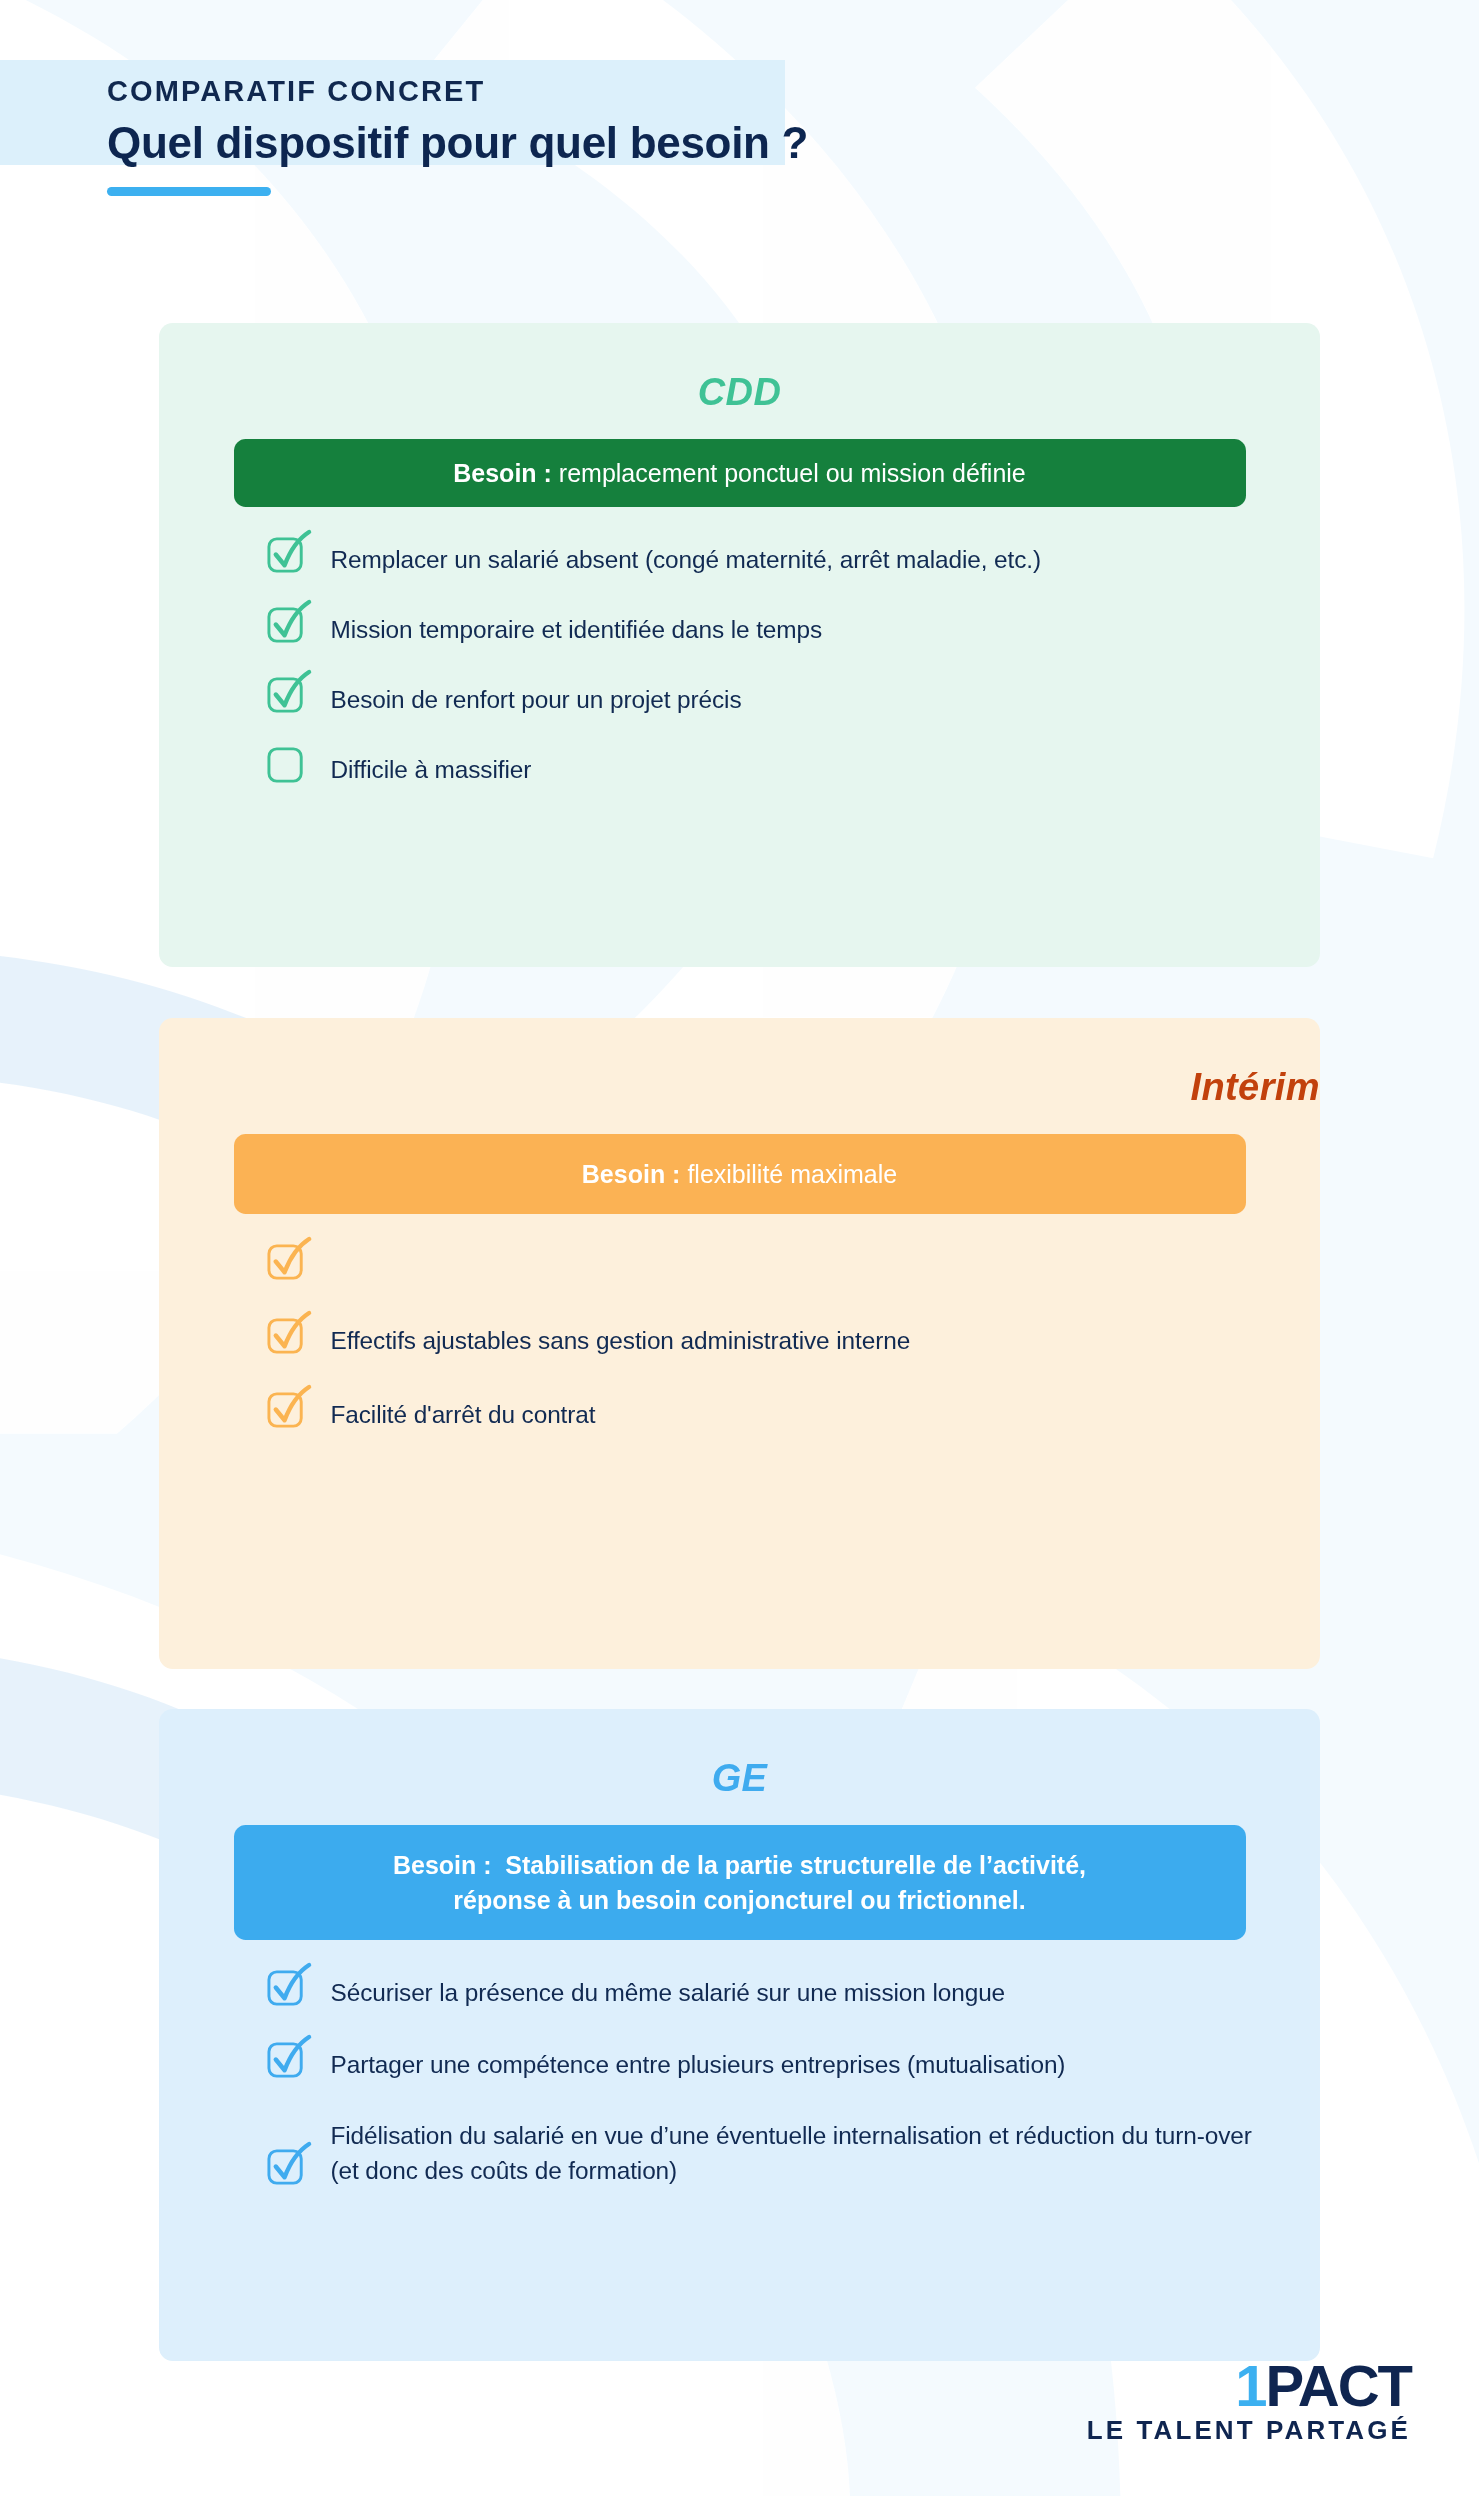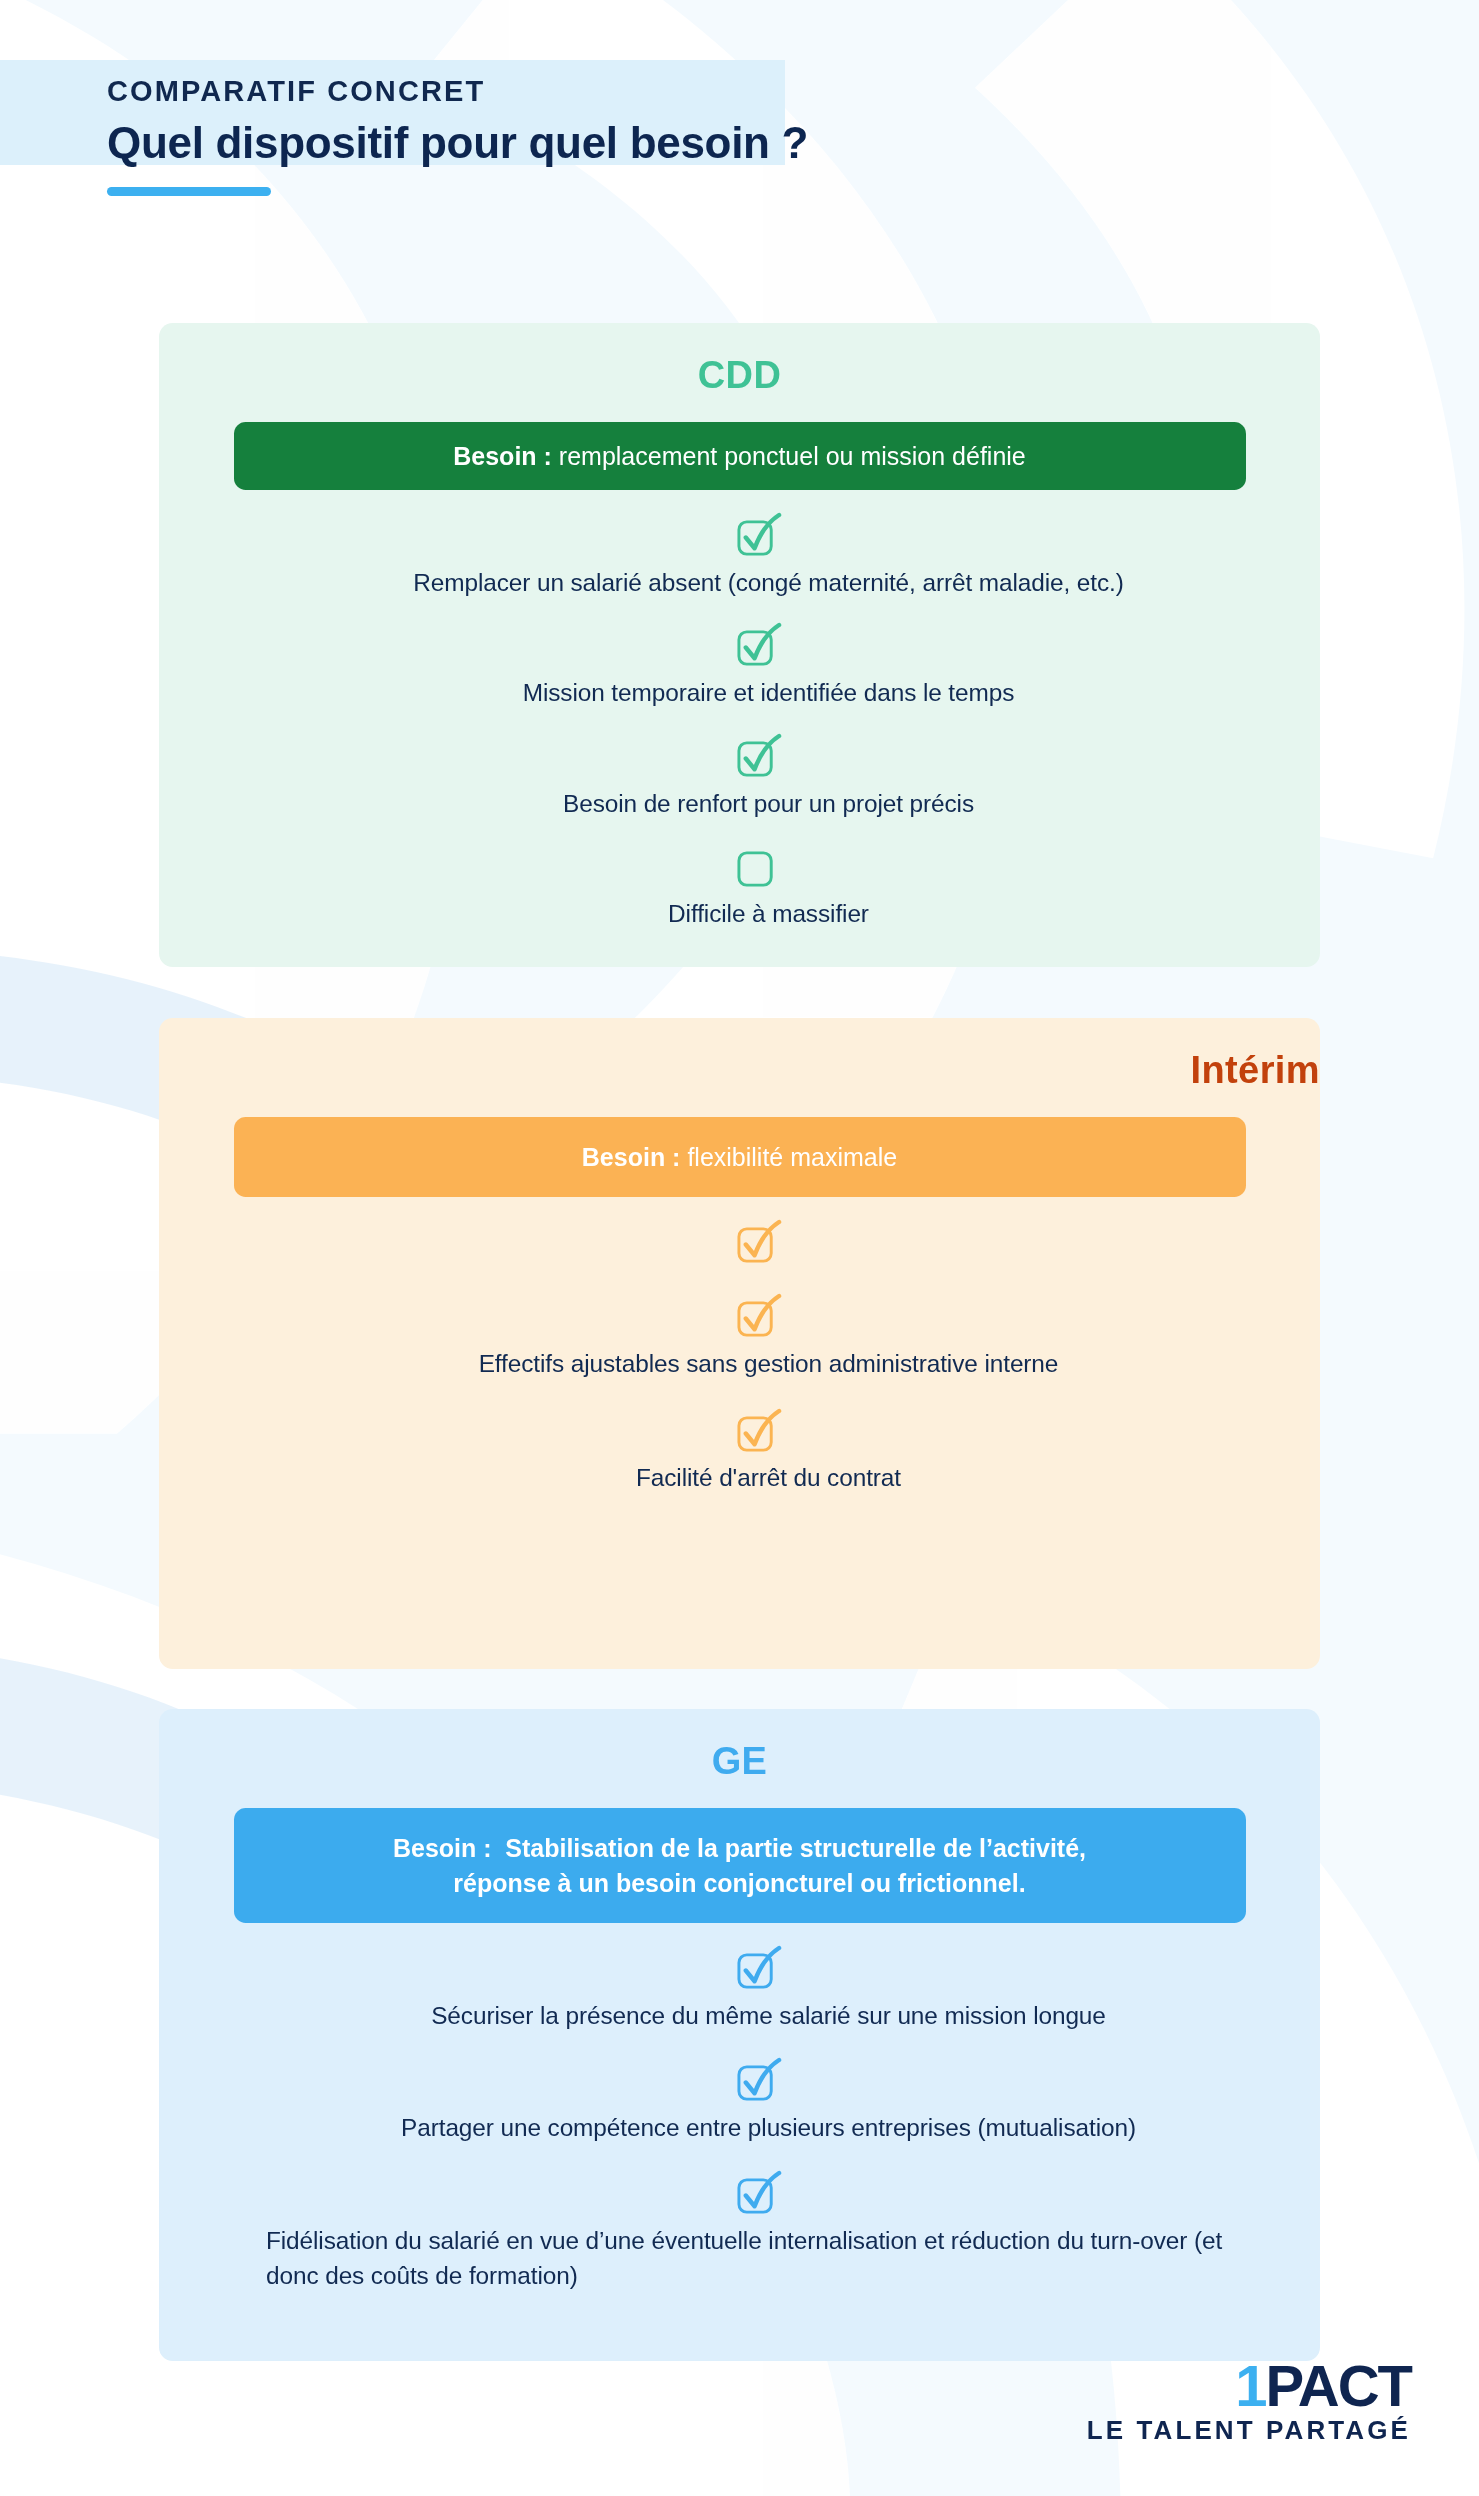--- a/index.html
+++ b/index.html
@@ -85,21 +85,22 @@
   }
   .card-cdd     { top: 323px;  height: 644px;  background: #e6f6ef; }
   .card-interim { top: 1018px; height: 651px;  background: #fdf0dc; }
   .card-ge      { top: 1709px; height: 652px;  background: #ddeffc; }
 
   .card-title {
     text-align: center;
     font-size: 38px;
     font-weight: 700;
     letter-spacing: 0.4px;
-    padding-top: 31px;
+    padding-top: 48px;
+    font-style: italic;
   }
   .card-cdd .card-title     { color: #3fc295; }
   .card-interim .card-title { color: #c2410c; text-align: right; }
   .card-ge .card-title      { color: #3fabef; }
 
   .badge {
     margin: 25px auto 0;
     width: 1012px;
     border-radius: 11.7px;
     color: #ffffff;
@@ -123,23 +124,22 @@
   .badge-ge .badge-text .lbl { margin-right: 13.7px; }
 
   
   .list {
     margin-top: 29px;
     padding-left: 107px;
     padding-right: 49px;
   }
   .item {
     display: flex;
-    align-items: center;
+    align-items: flex-end;
     margin-bottom: 29px;
-    flex-direction: column;
   }
   .card-interim .item { margin-bottom: 33px; }
   .card-ge .item      { margin-bottom: 31px; }
 
   .cbx {
     flex: 0 0 auto;
     width: 45px;
     height: 45px;
     margin-right: 19.5px;
     margin-top: -3.9px;

